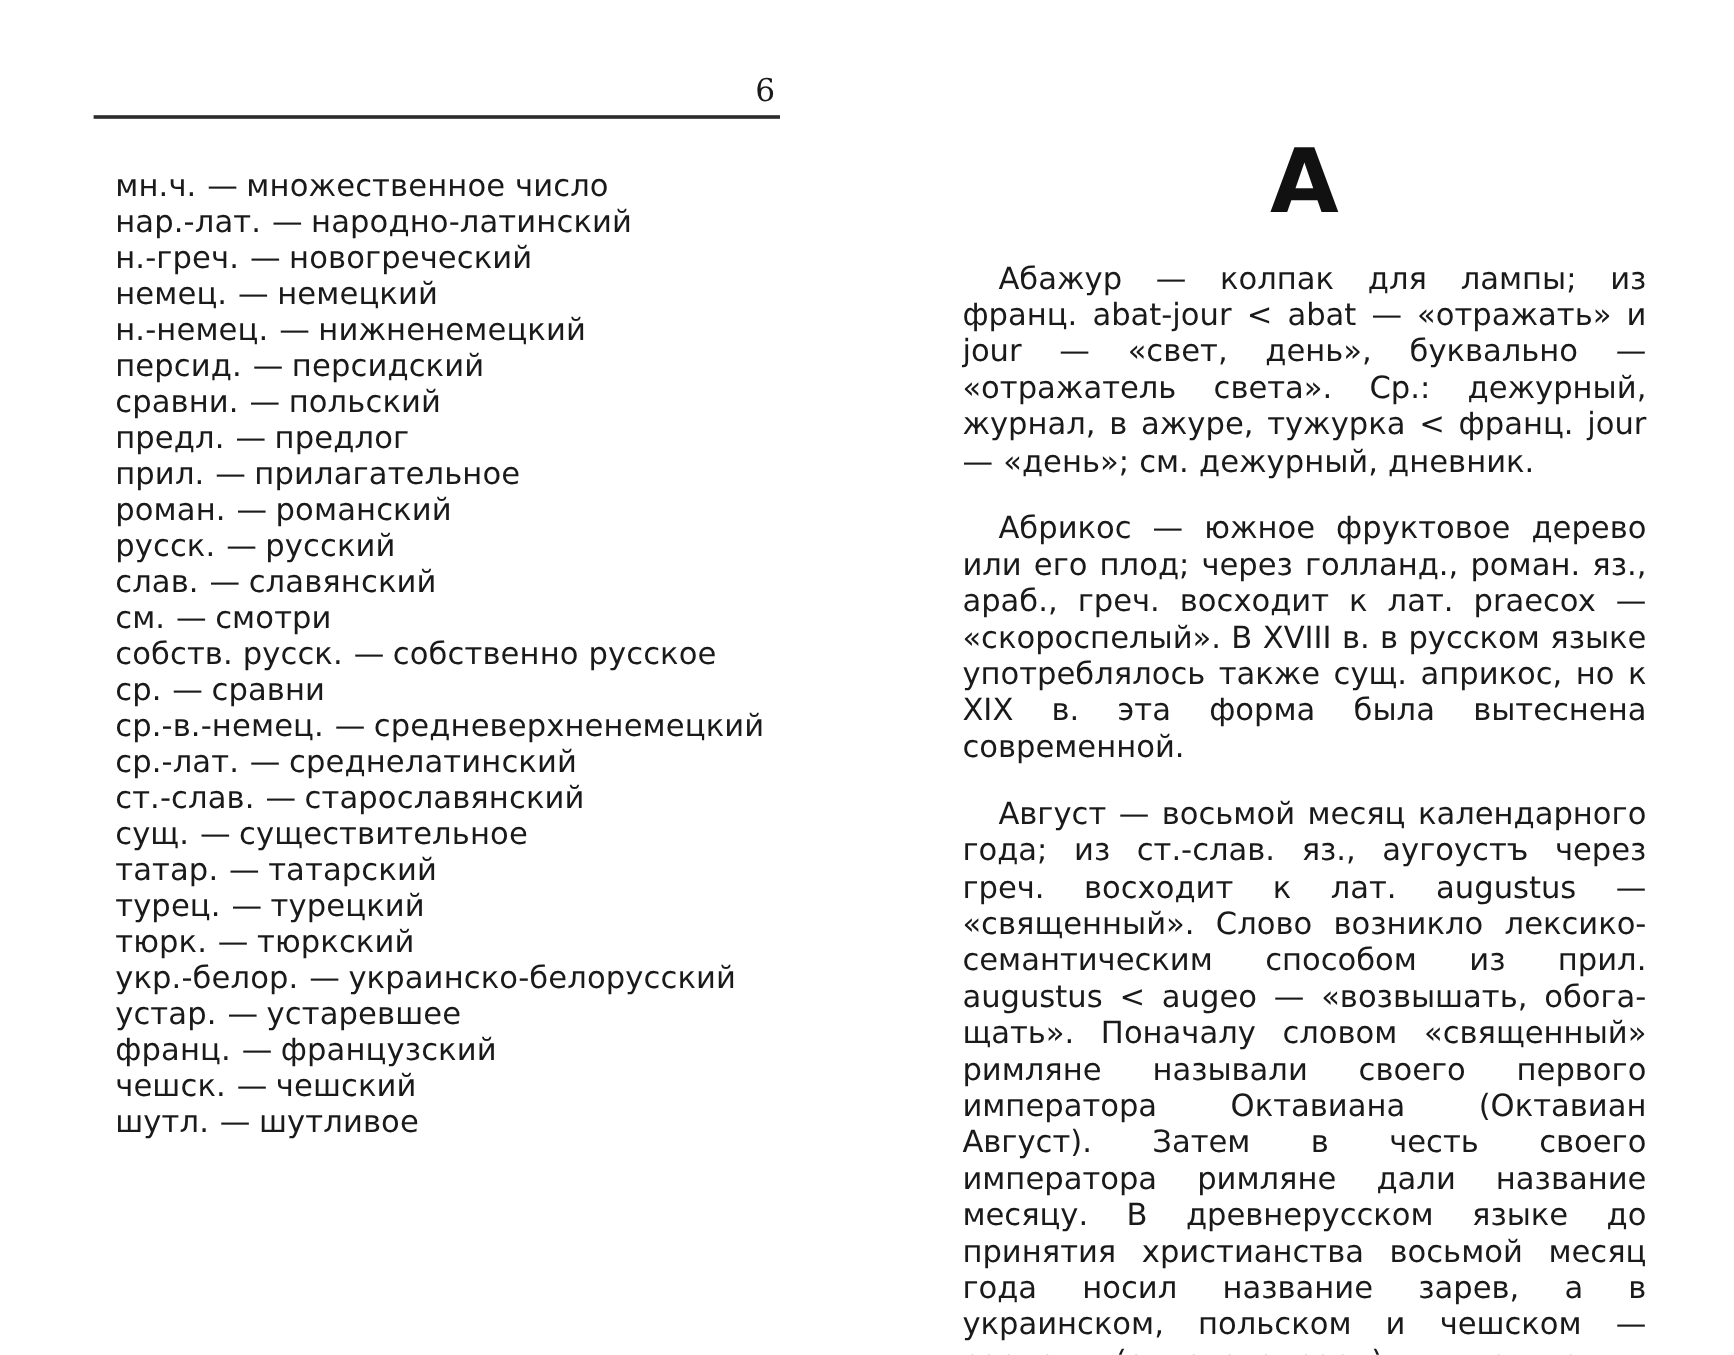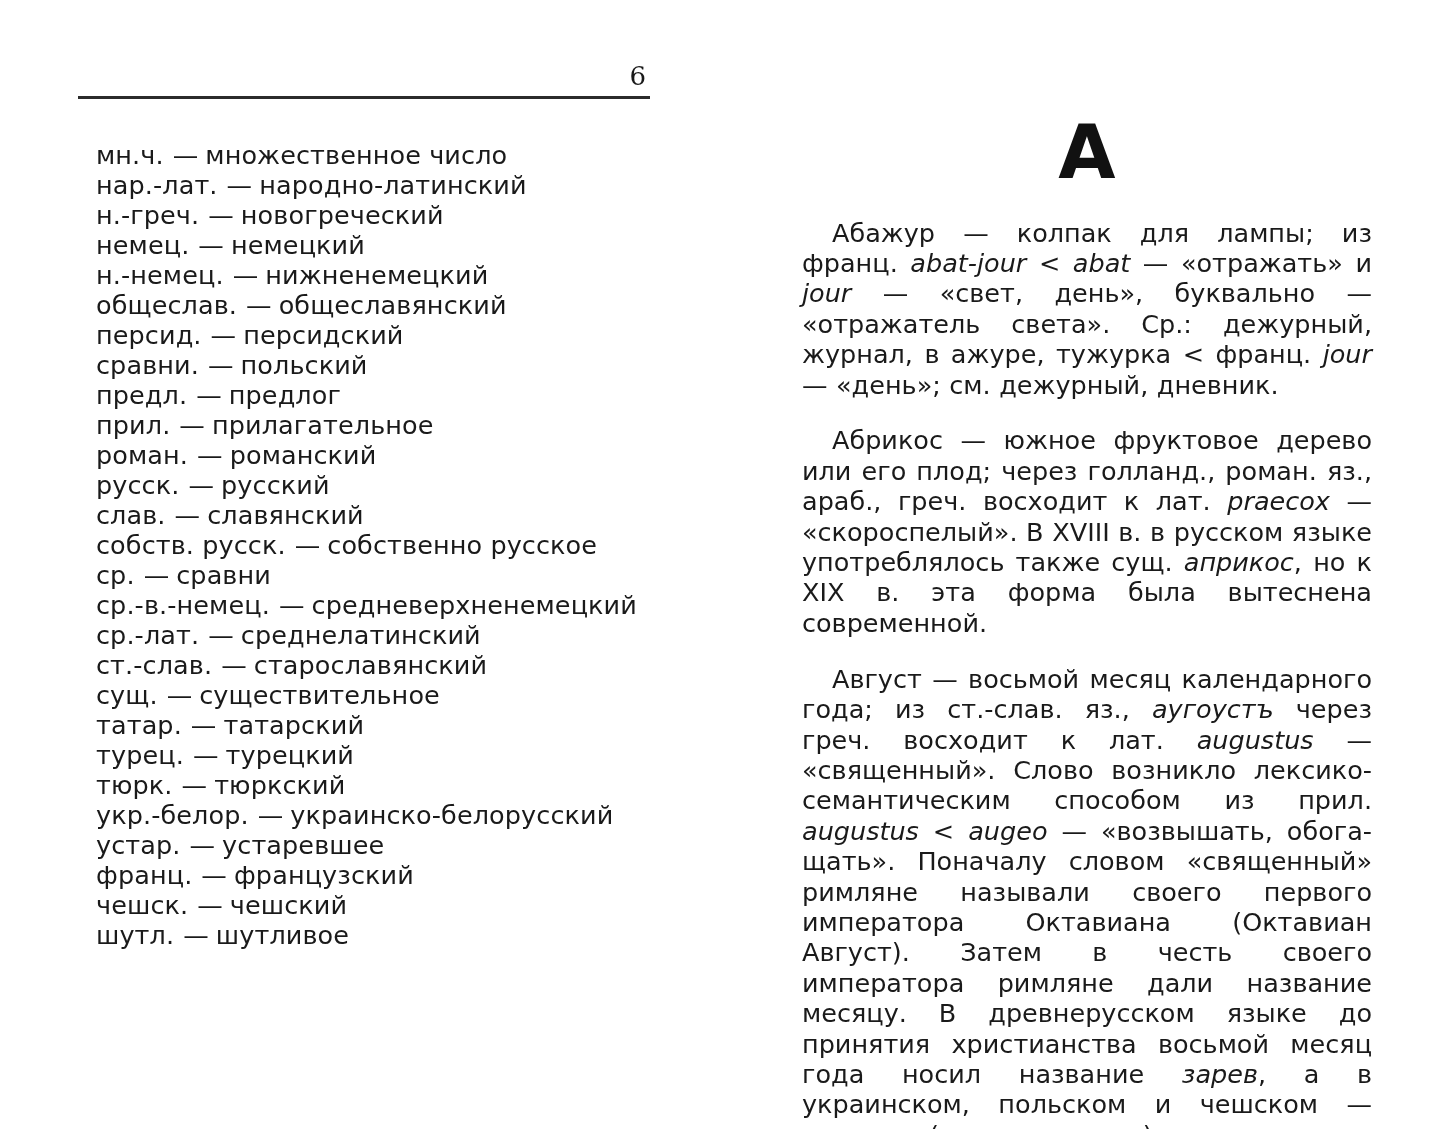--- a/index.html
+++ b/index.html
@@ -92,48 +92,47 @@
     text-indent: 30px;
     margin-bottom: 12px;
     hyphens: manual;
     word-spacing: 0.4px;
   }
   .entry:last-child { margin-bottom: 0; }
   .entry b, .entry .hw {
     font-weight: 400;
   }
   .entry i, .entry .it {
-    font-style: italic;
   }
 </style>
 </head>
 <body>
 
 <div class="page">
 
   <div class="header-zone">
     <div class="folio">6</div>
     <div class="header-rule"></div>
   </div>
 
   <div class="col-left">
     <div id="abbr-list">
         <div class="abbr-line"><span class="ab-short">мн.ч.</span><span class="ab-dash">—</span><span class="ab-long">множественное  число</span></div>
         <div class="abbr-line"><span class="ab-short">нар.-лат.</span><span class="ab-dash">—</span><span class="ab-long">народно-латинский</span></div>
         <div class="abbr-line"><span class="ab-short">н.-греч.</span><span class="ab-dash">—</span><span class="ab-long">новогреческий</span></div>
         <div class="abbr-line"><span class="ab-short">немец.</span><span class="ab-dash">—</span><span class="ab-long">немецкий</span></div>
         <div class="abbr-line"><span class="ab-short">н.-немец.</span><span class="ab-dash">—</span><span class="ab-long">нижненемецкий</span></div>
-        <div class="abbr-line"><span class="ab-short">общеслав.</span><span class="ab-dash">—</span><span class="ab-long">общеславянский</span></div>
         <div class="abbr-line"><span class="ab-short">персид.</span><span class="ab-dash">—</span><span class="ab-long">персидский</span></div>
         <div class="abbr-line"><span class="ab-short">сравни.</span><span class="ab-dash">—</span><span class="ab-long">польский</span></div>
         <div class="abbr-line"><span class="ab-short">предл.</span><span class="ab-dash">—</span><span class="ab-long">предлог</span></div>
         <div class="abbr-line"><span class="ab-short">прил.</span><span class="ab-dash">—</span><span class="ab-long">прилагательное</span></div>
         <div class="abbr-line"><span class="ab-short">роман.</span><span class="ab-dash">—</span><span class="ab-long">романский</span></div>
         <div class="abbr-line"><span class="ab-short">русск.</span><span class="ab-dash">—</span><span class="ab-long">русский</span></div>
         <div class="abbr-line"><span class="ab-short">слав.</span><span class="ab-dash">—</span><span class="ab-long">славянский</span></div>
+        <div class="abbr-line"><span class="ab-short">см.</span><span class="ab-dash">—</span><span class="ab-long">смотри</span></div>
         <div class="abbr-line"><span class="ab-short">собств.  русск.</span><span class="ab-dash">—</span><span class="ab-long">собственно  русское</span></div>
         <div class="abbr-line"><span class="ab-short">ср.</span><span class="ab-dash">—</span><span class="ab-long">сравни</span></div>
         <div class="abbr-line"><span class="ab-short">ср.-в.-немец.</span><span class="ab-dash">—</span><span class="ab-long">средневерхненемецкий</span></div>
         <div class="abbr-line"><span class="ab-short">ср.-лат.</span><span class="ab-dash">—</span><span class="ab-long">среднелатинский</span></div>
         <div class="abbr-line"><span class="ab-short">ст.-слав.</span><span class="ab-dash">—</span><span class="ab-long">старославянский</span></div>
         <div class="abbr-line"><span class="ab-short">сущ.</span><span class="ab-dash">—</span><span class="ab-long">существительное</span></div>
         <div class="abbr-line"><span class="ab-short">татар.</span><span class="ab-dash">—</span><span class="ab-long">татарский</span></div>
         <div class="abbr-line"><span class="ab-short">турец.</span><span class="ab-dash">—</span><span class="ab-long">турецкий</span></div>
         <div class="abbr-line"><span class="ab-short">тюрк.</span><span class="ab-dash">—</span><span class="ab-long">тюркский</span></div>
         <div class="abbr-line"><span class="ab-short">укр.-белор.</span><span class="ab-dash">—</span><span class="ab-long">украинско-белорусский</span></div>

